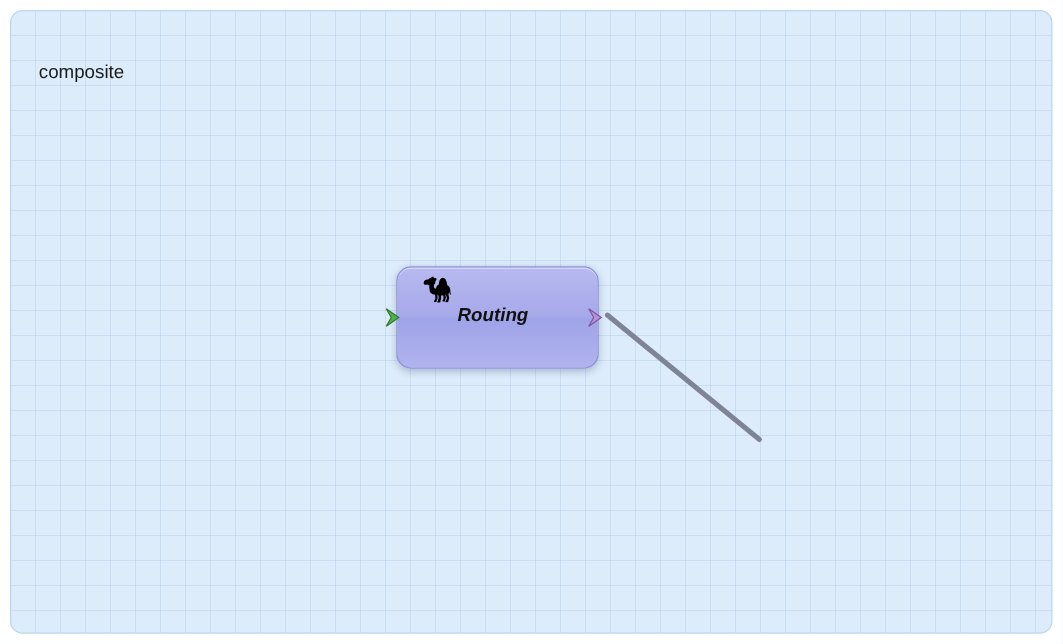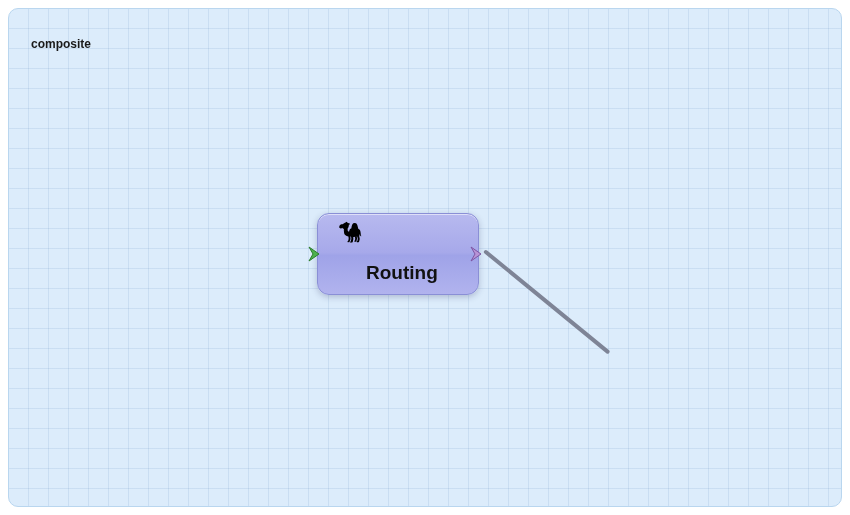--- a/index.html
+++ b/index.html
@@ -22,43 +22,44 @@
     background-image:
       linear-gradient(to right, rgba(120,160,200,0.18) 1px, transparent 1px),
       linear-gradient(to bottom, rgba(120,160,200,0.18) 1px, transparent 1px);
     background-size: 20px 20px;
     background-position: -1px -1px;
     overflow: hidden;
   }
   .title {
     position: absolute;
     left: 22px;
-    top: 28px;
-    font-weight: 700;
-    font-size: 12px;
+    top: 40px;
+    font-weight: 400;
+    font-size: 15px;
     color: #1a1a1a;
   }
 
   .node {
     position: absolute;
     width: 160px;
     height: 80px;
     border-radius: 12px;
     background: linear-gradient(to bottom, #b7b9ef 0%, #a7a9ea 48%, #9fa3e8 52%, #b1b3ee 100%);
     border: 1px solid #8a8fd6;
     box-shadow: 0 2px 6px rgba(40,40,90,0.25), inset 0 1px 0 rgba(255,255,255,0.55);
     cursor: move;
   }
   .node .label {
     position: absolute;
-    top: 48px;
+    top: 30px;
     left: 48px;
-    font-size: 19px;
+    font-size: 15px;
     font-weight: 600;
     color: #111;
+    font-style: italic;
   }
   .node .icon-slot {
     position: absolute;
     top: 8px;
     left: 20px;
     width: 28px;
     height: 24px;
   }
 
   

